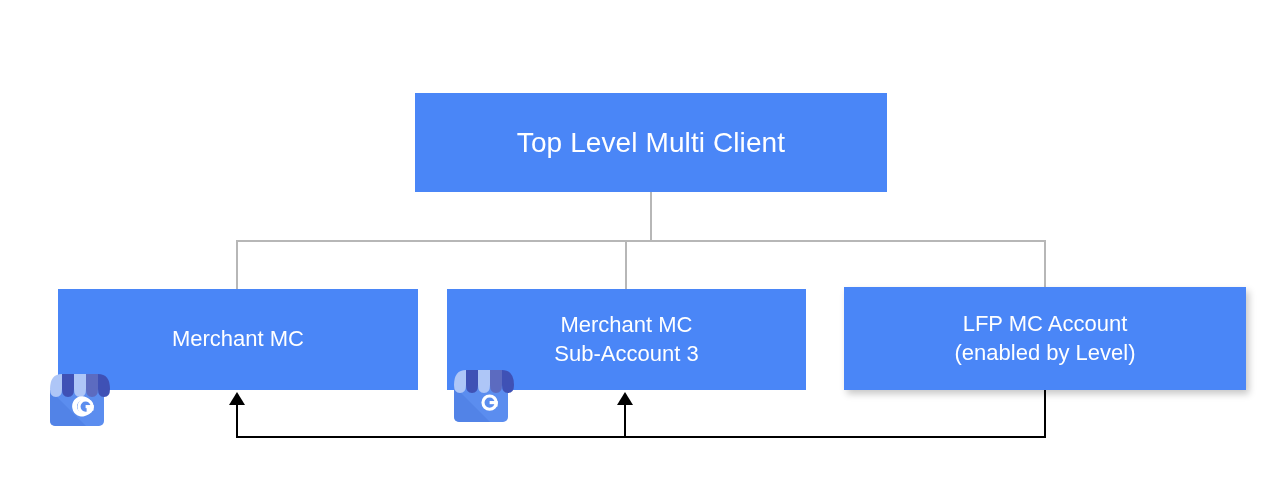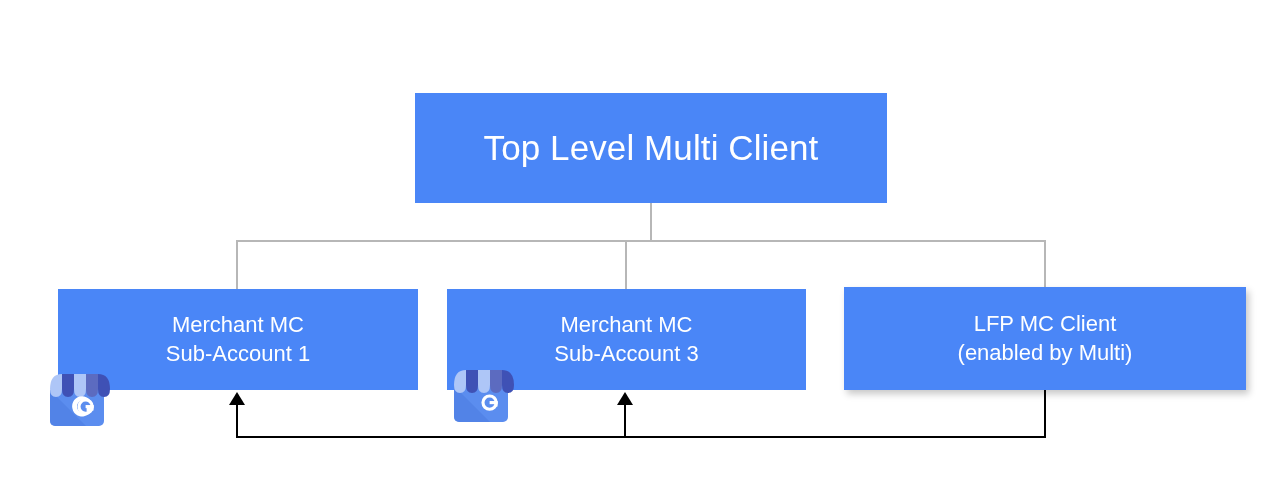--- a/index.html
+++ b/index.html
@@ -37,22 +37,22 @@
   .node .line1,
   .node .line2 {
     display: block;
     white-space: nowrap;
   }
 
   #node-top {
     left: 415px;
     top: 93px;
     width: 472px;
-    height: 110px;
-    font-size: 35px;
+    height: 99px;
+    font-size: 28px;
     letter-spacing: 0.1px;
   }
 
   #node-sub1 {
     left: 58px;
     top: 289px;
     width: 360px;
     height: 101px;
     font-size: 22px;
   }
@@ -181,31 +181,30 @@
   <div class="black-line" id="black-riser-2"></div>
   <div class="arrow-head" id="arrow-head-1"></div>
   <div class="arrow-head" id="arrow-head-2"></div>
 
   <div class="node" id="node-top">
     <span class="line1">Top Level Multi Client</span>
   </div>
 
   <div class="node" id="node-sub1">
     <span class="line1">Merchant MC</span>
-    <span class="line2">Sub-Account 1</span>
   </div>
 
   <div class="node" id="node-sub2">
     <span class="line1">Merchant MC</span>
     <span class="line2">Sub-Account 3</span>
   </div>
 
   <div class="node" id="node-lfp">
-    <span class="line1">LFP MC Client</span>
-    <span class="line2">(enabled by Multi)</span>
+    <span class="line1">LFP MC Account</span>
+    <span class="line2">(enabled by Level)</span>
   </div>
 
   <div class="gmb-icon" id="gmb-icon-1">
     <svg viewBox="0 0 66 66" xmlns="http://www.w3.org/2000/svg">
       <defs>
         <clipPath id="body-clip-1">
           <path d="M6 23 h54 v31 a5 5 0 0 1 -5 5 h-44 a5 5 0 0 1 -5 -5 z"></path>
         </clipPath>
       </defs>
 

